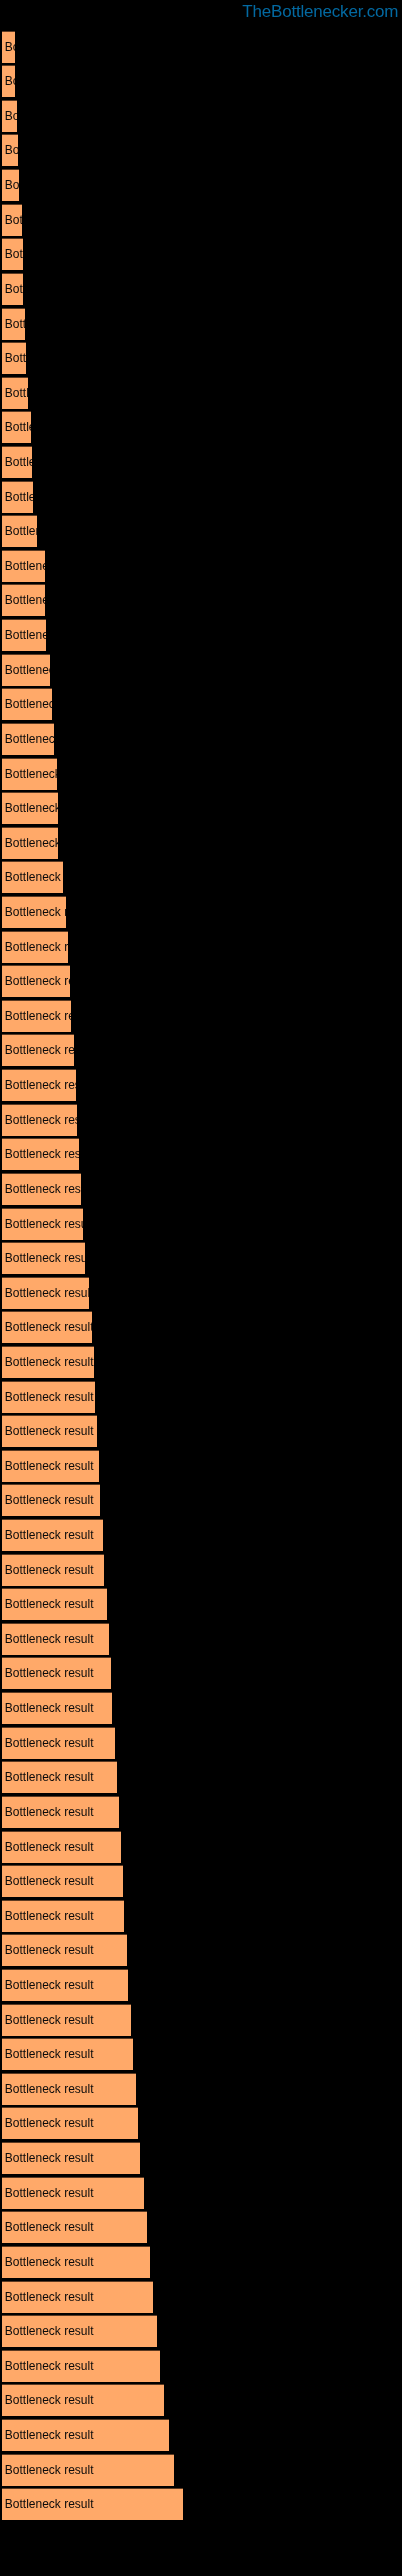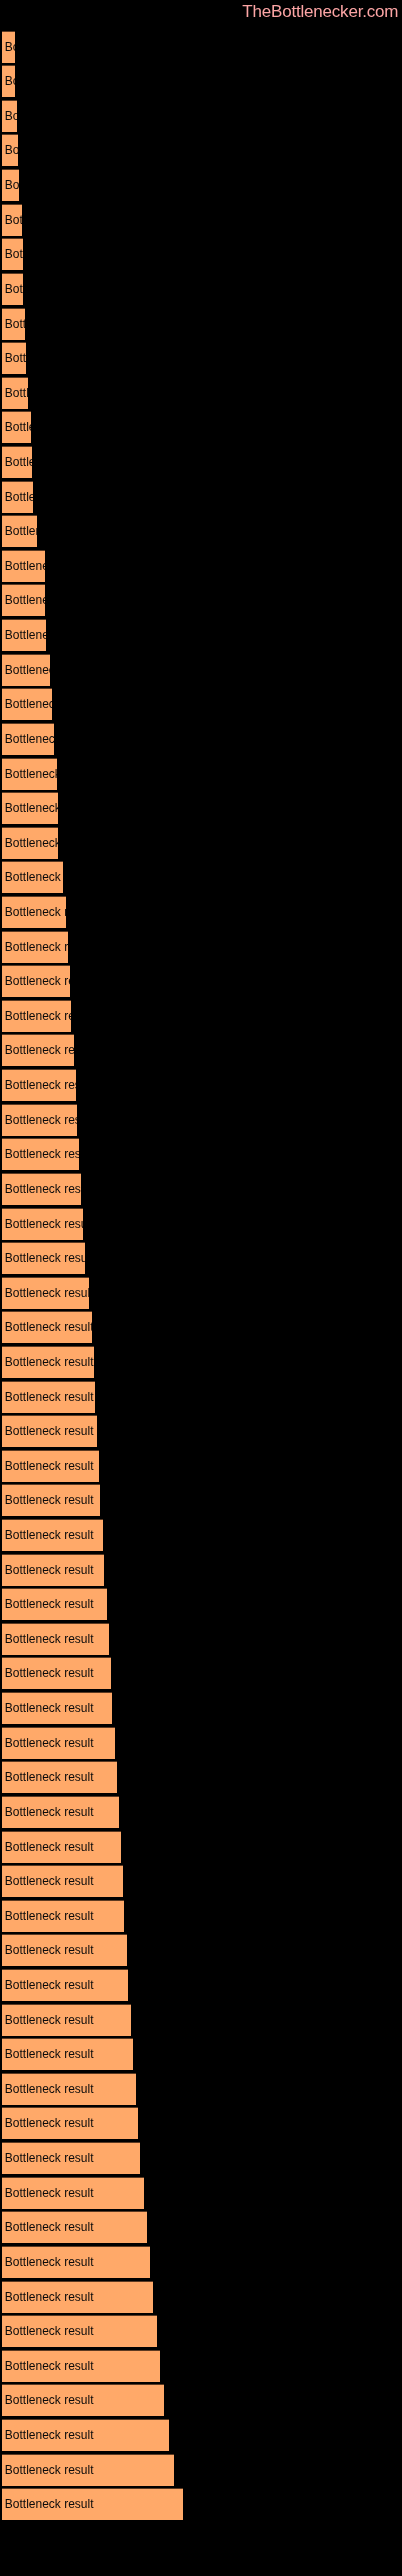--- a/index.html
+++ b/index.html
@@ -19,21 +19,21 @@
     width: 403px;
     height: 2576px;
     background: #000000;
   }
   #watermark-title {
     position: absolute;
     right: 4.8px;
     top: 0.8px;
     font-size: 17px;
     line-height: 21px;
-    color: #fca5a5;
+    color: #0369a1;
     letter-spacing: -0.2px;
     white-space: nowrap;
     font-family: "Liberation Sans", sans-serif;
   }
   #bars-layer {
     position: absolute;
     left: 0;
     top: 0;
     width: 403px;
     height: 2576px;

